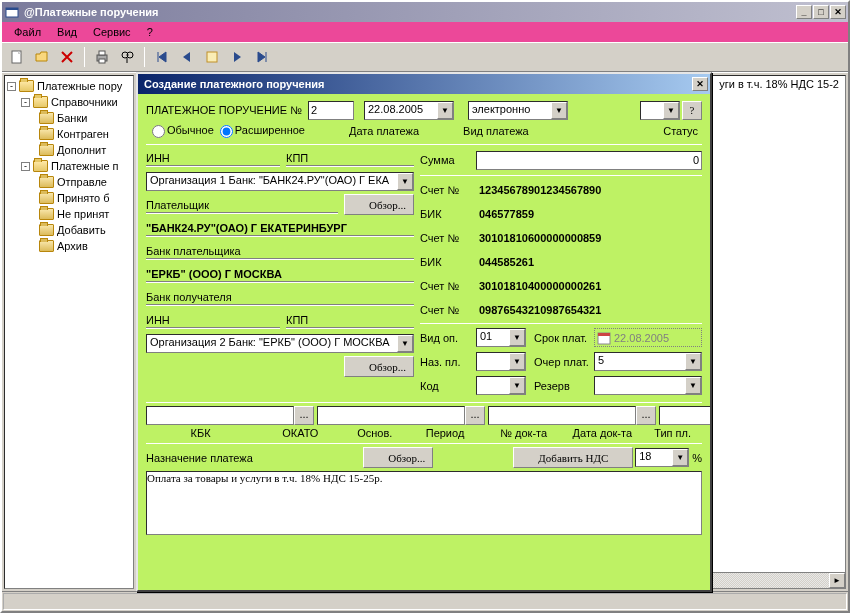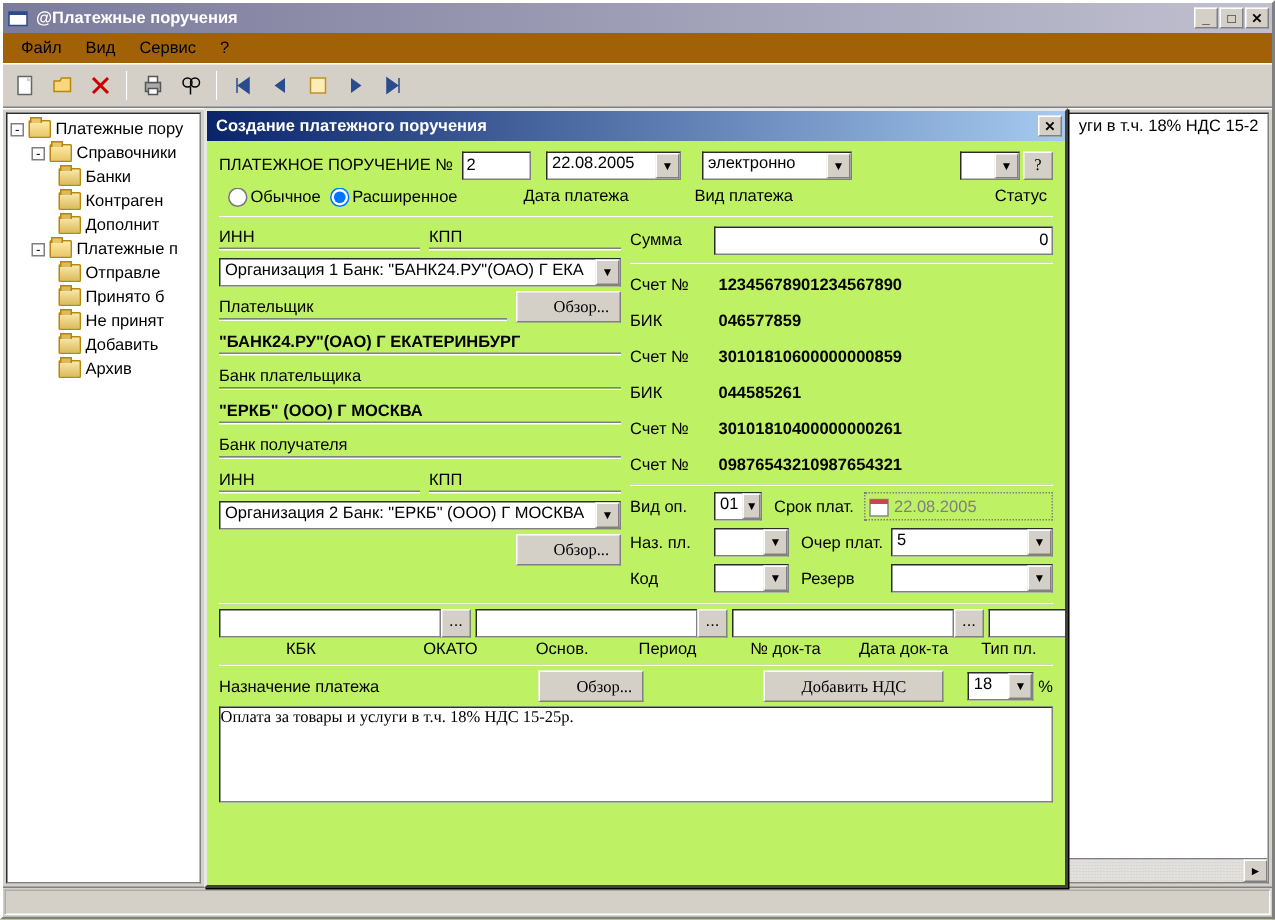--- a/index.html
+++ b/index.html
@@ -47,21 +47,21 @@
     font-size: 9px;
     font-family: Marlett, Arial;
     text-align: center;
     line-height: 12px;
     color: #000;
     cursor: pointer;
   }
   .menubar {
     display: flex;
     padding: 2px 4px;
-    background: #a16207;
+    background: #ec4899;
   }
   .menubar .menuitem { padding: 2px 8px; cursor: pointer; }
   .toolbar {
     display: flex;
     align-items: center;
     padding: 3px 4px;
     border-top: 1px solid #fff;
     border-bottom: 1px solid #808080;
     gap: 3px;
   }
@@ -468,21 +468,21 @@
             <span class="rlbl">Счет №</span>
             <span class="rval">30101810400000000261</span>
           </div>
         <div class="right-row">
             <span class="rlbl">Счет №</span>
             <span class="rval">09876543210987654321</span>
           </div>
         <div class="sep-line"></div>
         <div class="right-row">
           <span class="rlbl">Вид оп.</span>
-          <div class="sel" style="width:32px">
+          <div class="sel" style="width:50px">
               <span>01</span>
               <div class="dropbtn">▼</div>
             </div>
           <span style="width:8px"></span>
           <span style="flex:0 0 60px">Срок плат.</span>
           <div class="dotted-box" style="flex:1">
             <svg width="14" height="14">
                 <rect x="1" y="2" width="12" height="11" fill="#fff" stroke="#888"></rect>
                 <rect x="1" y="2" width="12" height="3" fill="#c44"></rect>
               </svg>
@@ -549,21 +549,21 @@
       <div style="flex:0.7">Тип пл.</div>
     </div>
 
     <div class="sep-line"></div>
 
     <div class="row">
       <span>Назначение платежа</span>
       <span style="flex:1"></span>
       <button class="btn" style="height:21px;width:70px;margin-right:80px">Обзор...</button>
       <button class="btn" style="height:21px">Добавить НДС</button>
-      <div class="sel" style="width:44px;margin-left:16px">
+      <div class="sel" style="width:54px;margin-left:2px">
           <span>18</span>
           <div class="dropbtn">▼</div>
         </div>
       <span style="margin-left:3px">%</span>
     </div>
 
     <textarea style="width: 100%; height: 64px;">Оплата за товары и услуги в т.ч. 18% НДС 15-25р.</textarea>
 
   </div>
 

